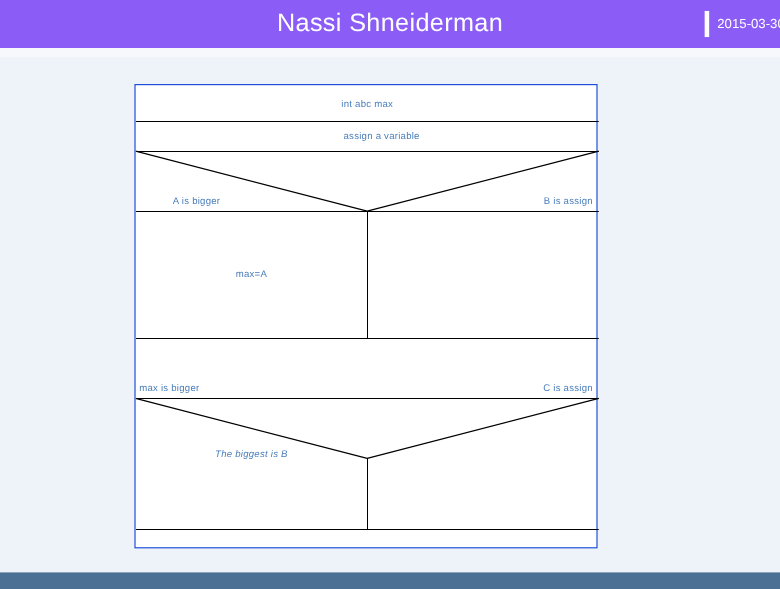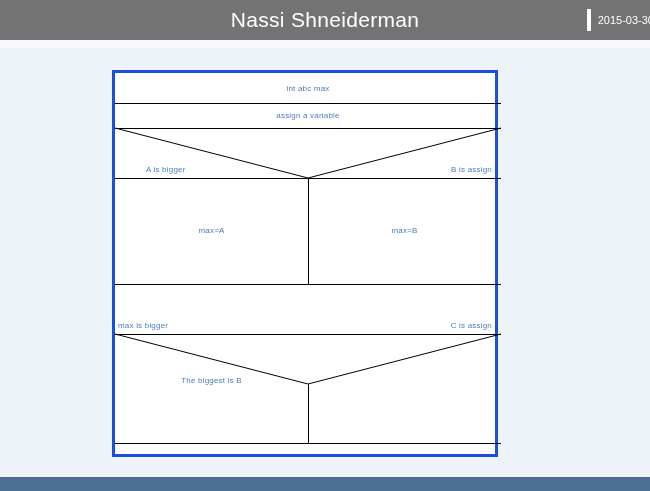--- a/index.html
+++ b/index.html
@@ -15,21 +15,21 @@
     font-family: "Liberation Sans", sans-serif;
     position: relative;
   }
 
   
   #header-bar {
     position: absolute;
     left: 0; top: 0;
     width: 650px;
     height: 40px;
-    background: #737373;
+    background: #8b5cf6;
     box-sizing: border-box;
   }
   #header-title {
     position: absolute;
     left: 0; top: 0;
     width: 650px;
     height: 40px;
     line-height: 40px;
     text-align: center;
     color: #ffffff;
@@ -78,21 +78,21 @@
     height: 429px;
     background: #eef3fa;
   }
   #diagram {
     position: absolute;
     left: 112px;
     top: 22px;
     width: 386px;
     height: 387px;
     background: #ffffff;
-    border: 3px solid #1d4ed8;
+    border: 1px solid #1d4ed8;
     box-sizing: border-box;
   }
   #diagram-svg {
     position: absolute;
     left: 0; top: 0;
     width: 386px;
     height: 387px;
     display: block;
   }
   .nsd-label {
@@ -152,29 +152,28 @@
       </g>
       <g stroke="#000000" stroke-width="1" fill="none" shape-rendering="crispEdges">
 
         <line x1="193" y1="105" x2="193" y2="211"></line>
         <line x1="193" y1="311" x2="193" y2="370"></line>
       </g>
     </svg>
 
     <div class="nsd-label nsd-center" style="left:0; top:11px; width:386px;">int abc max</div>
 
-    <div class="nsd-label nsd-center" style="left:0; top:38px; width:386px;">assign a variable</div>
+    <div class="nsd-label nsd-center" style="left:12px; top:38px; width:386px;">assign a variable</div>
 
     <div class="nsd-label" style="left:3px; top:92px;margin-left:28px;">A is bigger</div>
     <div class="nsd-label" style="right:3px; top:92px;">B is assign</div>
     <div class="nsd-label nsd-center" style="left:0; top:153px; width:193px;">max=A</div>
-    <div class="nsd-label nsd-center" style="left:193px; top:153px; width:193px;">max=B</div>
 
     <div class="nsd-label" style="left:3px; top:248px;">max is bigger</div>
     <div class="nsd-label" style="right:3px; top:248px;">C is assign</div>
-    <div class="nsd-label nsd-center" style="left:0; top:303px; width:193px;">The biggest is B</div>
+    <div class="nsd-label nsd-center" style="left:0; top:303px; width:193px;font-style:italic;">The biggest is B</div>
 
     <div class="nsd-label nsd-center" style="left:0; top:375px; width:386px;"></div>
 
   </div>
 </div>
 
 <div id="footer-bar"></div>
 
 </body></html>

